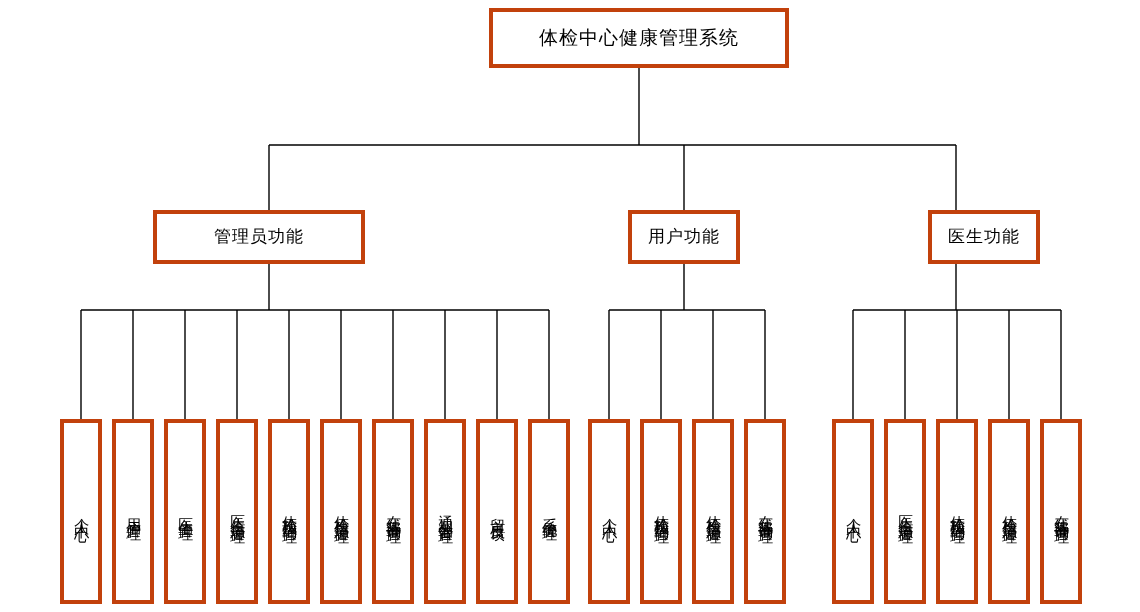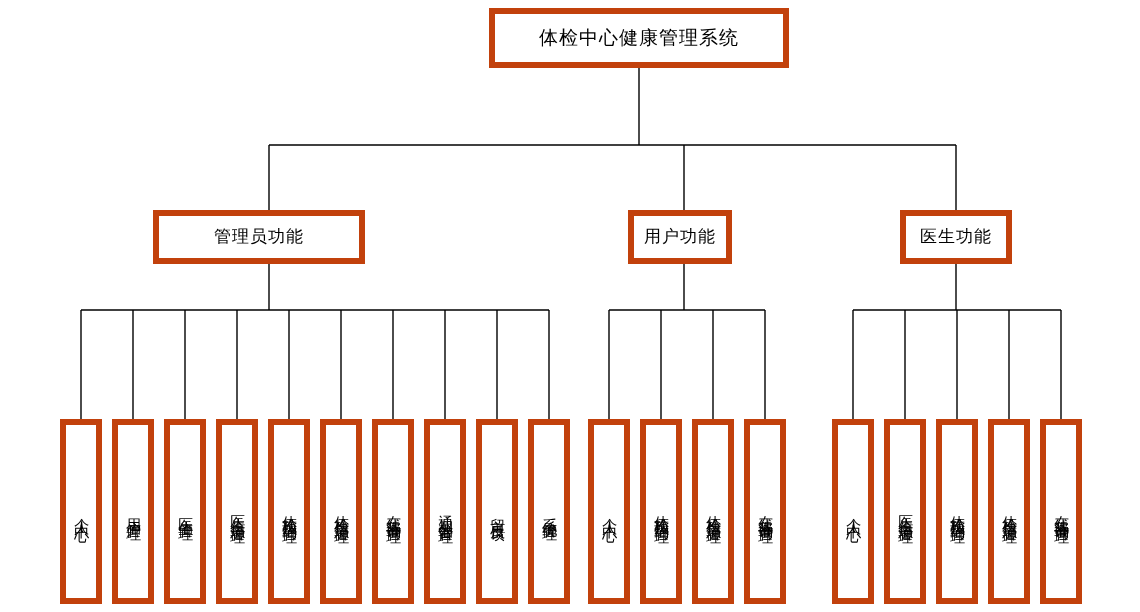--- a/index.html
+++ b/index.html
@@ -21,21 +21,21 @@
   #wires {
     position: absolute;
     left: 0;
     top: 0;
     width: 1140px;
     height: 612px;
   }
   .node {
     position: absolute;
     box-sizing: border-box;
-    border: 6px solid #c2410c;
+    border: 4px solid #c2410c;
     background: #ffffff;
     display: flex;
     align-items: center;
     justify-content: center;
     text-align: center;
     line-height: 1.25;
     font-family: Liberation Serif, serif;
   }
   .node.root {
     font-size: 19px;
@@ -93,24 +93,24 @@
       <line x1="957" y1="310" x2="957" y2="419" stroke="#000000" stroke-width="1.4"></line>
       <line x1="1009" y1="310" x2="1009" y2="419" stroke="#000000" stroke-width="1.4"></line>
       <line x1="1061" y1="310" x2="1061" y2="419" stroke="#000000" stroke-width="1.4"></line>
     </svg>
 <div class="node root" style="left: 489px; top: 8px; width: 300px; height: 60px;">
       <span class="">体检中心健康管理系统</span>
     </div>
     <div class="node level2" style="left: 153px; top: 210px; width: 212px; height: 54px;">
       <span class="">管理员功能</span>
     </div>
-    <div class="node level2" style="left: 628px; top: 210px; width: 104px; height: 54px;">
+    <div class="node level2" style="left: 628px; top: 210px; width: 112px; height: 54px;">
       <span class="">用户功能</span>
     </div>
-    <div class="node level2" style="left: 900px; top: 210px; width: 112px; height: 54px;">
+    <div class="node level2" style="left: 928px; top: 210px; width: 112px; height: 54px;">
       <span class="">医生功能</span>
     </div>
     <div class="node leaf" style="left: 60px; top: 419px; width: 42px; height: 185px;">
       <span class="leaf-label">个人中心</span>
     </div>
     <div class="node leaf" style="left: 112px; top: 419px; width: 42px; height: 185px;">
       <span class="leaf-label">用户管理</span>
     </div>
     <div class="node leaf" style="left: 164px; top: 419px; width: 42px; height: 185px;">
       <span class="leaf-label">医生管理</span>

